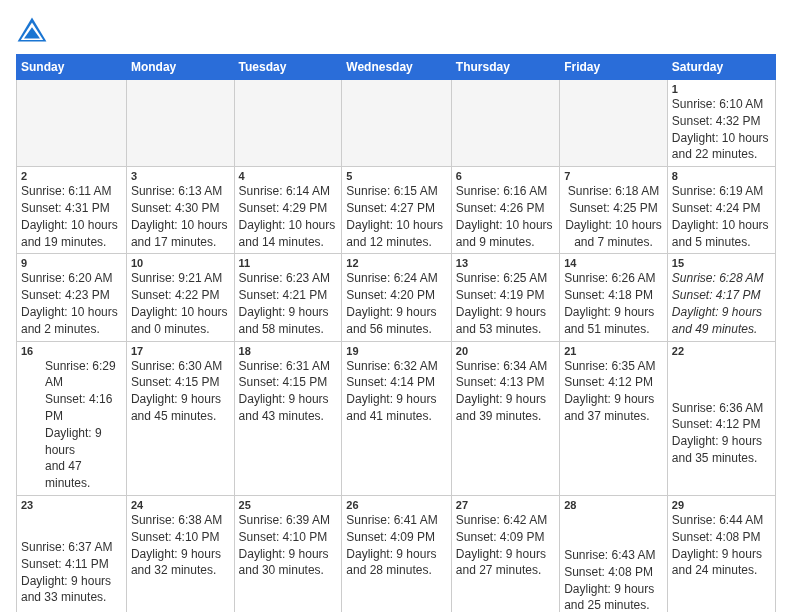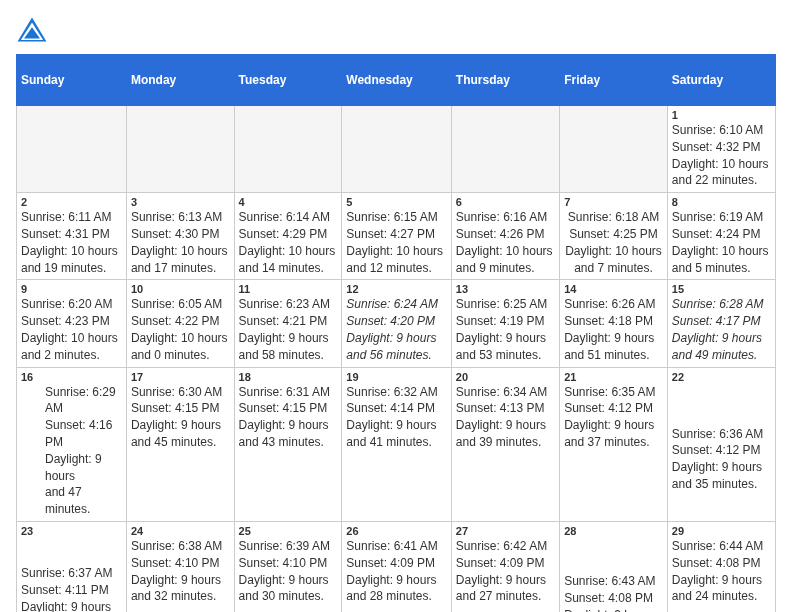--- a/index.html
+++ b/index.html
@@ -55,21 +55,21 @@
     .calendar {
       width: 100%;
       border-collapse: collapse;
       border: 1px solid #ccc;
     }
     .calendar th {
       background-color: #2a6dd9;
       color: #fff;
       font-size: 12px;
       font-weight: bold;
-      padding: 18px 4px;
+      padding: 5px 4px;
       border: 1px solid #2a6dd9;
       text-align: left;
     }
     .calendar td {
       border: 1px solid #ccc;
       vertical-align: top;
       padding: 3px 4px;
       width: 113px;
       height: 72px;
       font-size: 9.5px;
@@ -193,35 +193,35 @@
         <tr>
           <td>
             <div class="day-num">9</div>
             <div class="day-info" style="white-space: pre-line;">Sunrise: 6:20 AM
 Sunset: 4:23 PM
 Daylight: 10 hours
 and 2 minutes.</div>
           </td>
           <td>
             <div class="day-num">10</div>
-            <div class="day-info" style="white-space: pre-line;">Sunrise: 6:05 AM
+            <div class="day-info" style="white-space: pre-line;">Sunrise: 9:21 AM
 Sunset: 4:22 PM
 Daylight: 10 hours
 and 0 minutes.</div>
           </td>
           <td>
             <div class="day-num">11</div>
             <div class="day-info" style="white-space: pre-line;">Sunrise: 6:23 AM
 Sunset: 4:21 PM
 Daylight: 9 hours
 and 58 minutes.</div>
           </td>
           <td>
             <div class="day-num">12</div>
-            <div class="day-info" style="white-space: pre-line; font-style: italic;">Sunrise: 6:24 AM
+            <div class="day-info" style="white-space: pre-line;">Sunrise: 6:24 AM
 Sunset: 4:20 PM
 Daylight: 9 hours
 and 56 minutes.</div>
           </td>
           <td>
             <div class="day-num">13</div>
             <div class="day-info" style="white-space: pre-line;">Sunrise: 6:25 AM
 Sunset: 4:19 PM
 Daylight: 9 hours
 and 53 minutes.</div>

